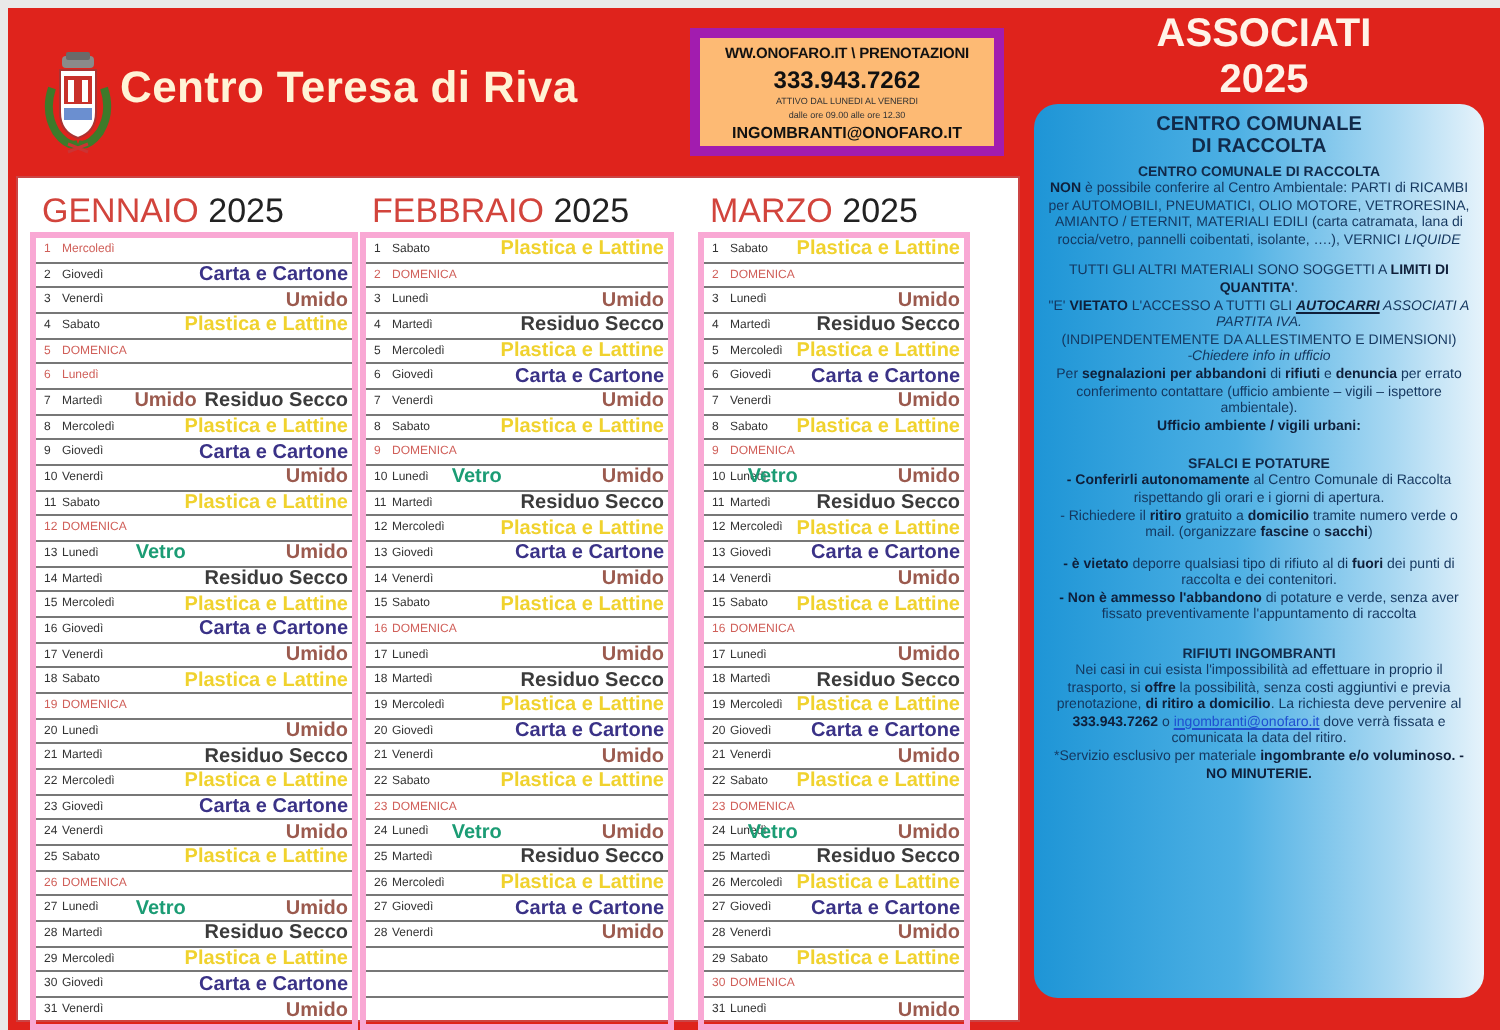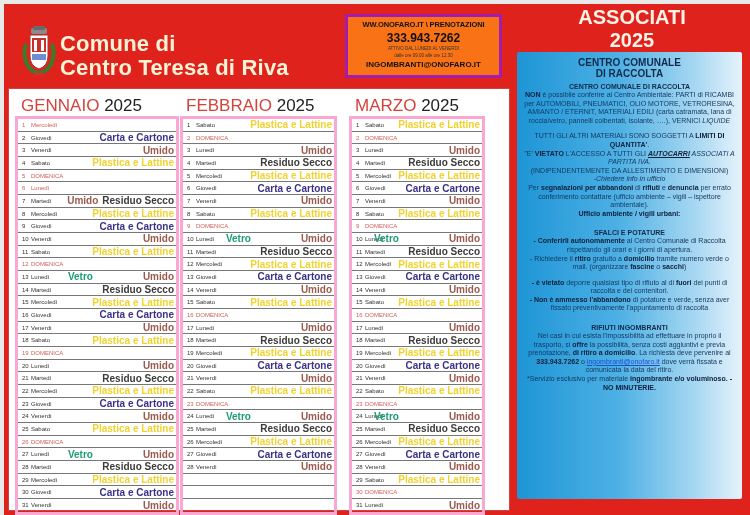--- a/index.html
+++ b/index.html
@@ -1,21 +1,21 @@
 <!DOCTYPE html>
 <html><head>
 <meta charset="utf-8">
 <style>
   * { box-sizing: border-box; margin: 0; padding: 0; }
   html, body { width: 750px; height: 515px; overflow: hidden; background: #e9e9e9; }
   body { font-family: "Liberation Sans", sans-serif; position: relative; }
   .frame { position: absolute; left: 4px; top: 4px; width: 746px; height: 511px; background: #df231c; }
   .logo { position: absolute; left: 22px; top: 26px; width: 34px; height: 52px; }
   .title { position: absolute; left: 60px; top: 32px; color: #fff3d6; font-weight: bold; font-size: 22px; line-height: 24px; letter-spacing: 0.2px; }
-  .contact { position: absolute; left: 345px; top: 14px; width: 157px; height: 64px; background: #f97316; border: 3px solid #a21caf; text-align: center; padding-top: 3px; }
+  .contact { position: absolute; left: 345px; top: 14px; width: 157px; height: 64px; background: #fdba74; border: 5px solid #a21caf; text-align: center; padding-top: 3px; }
   .contact .site { font-size: 7.5px; font-weight: bold; color: #111; letter-spacing: -0.1px; }
   .contact .phone { font-size: 12px; font-weight: bold; color: #111; margin-top: 2px; }
   .contact .tiny { font-size: 4.5px; color: #333; line-height: 7px; }
   .contact .email { font-size: 8px; font-weight: bold; color: #111; margin-top: 1px; }
   .cal-title { position: absolute; left: 522px; top: 6px; width: 220px; text-align: center; color: #fff3e8; font-weight: bold; font-size: 20px; line-height: 23px; }
   .panel { position: absolute; left: 8px; top: 88px; width: 502px; height: 423px; background: #fff; border: 1px solid #c44; }
   .month { position: absolute; top: 0; }
   .month-title { font-size: 17px; height: 27px; line-height: 34px; white-space: nowrap; padding-left: 6px; }
   .month-title .m { color: #d2443c; }
   .month-title .y { color: #222; }
@@ -24,21 +24,21 @@
   .row:last-child { border-bottom: none; }
   .row .num { font-size: 6px; color: #333; width: 9px; }
   .row .day { font-size: 6px; color: #333; width: 40px; }
   .row.sun .num, .row.sun .day, .row.hol .num, .row.hol .day { color: #d0605a; }
   .row .tags { position: absolute; right: 2px; top: 0; height: 100%; display: flex; align-items: center; gap: 4px; font-weight: bold; font-size: 10px; }
   .t-carta { color: #3a3287; }
   .t-umido { color: #9b5a4e; padding-left: 46px; }
   .t-plastica { color: #f0d22e; }
   .t-residuo { color: #3b3b3b; }
   .t-vetro { color: #1b9c74; }
-  .info { position: absolute; left: 517px; top: 52px; width: 225px; height: 447px; border-radius: 2px; background: linear-gradient(90deg, #1e95d6 0%, #4db0e4 45%, #a9d8f2 80%, #e6f3fb 100%); text-align: center; color: #15335a; padding: 5px 6px; }
+  .info { position: absolute; left: 517px; top: 52px; width: 225px; height: 447px; border-radius: 12px; background: linear-gradient(90deg, #1e95d6 0%, #4db0e4 45%, #a9d8f2 80%, #e6f3fb 100%); text-align: center; color: #15335a; padding: 5px 6px; }
   .info .h1 { font-weight: bold; font-size: 10px; line-height: 11px; color: #112a4a; }
   .info .h2 { font-weight: bold; font-size: 7px; line-height: 9px; margin-top: 3px; color: #112a4a; }
   .info p { font-size: 7px; line-height: 8.6px; color: #14365e; }
   .info b { color: #0f1f3a; }
   .info .gap { height: 7px; }
   .info a { color: #1f4fd0; text-decoration: underline; }
 </style>
 </head>
 <body>
 
@@ -51,21 +51,20 @@
   <path d="M30 18 Q34 30 28 40 Q22 48 17 46" stroke="#3d7a2a" stroke-width="4" fill="none"></path>
   <path d="M8 9 H26 V30 Q26 40 17 43 Q8 40 8 30 Z" fill="#fff" stroke="#a33" stroke-width="1"></path>
   <rect x="10" y="12" width="14" height="14" fill="#c8312b"></rect>
   <rect x="12" y="14" width="3" height="11" fill="#fff"></rect>
   <rect x="19" y="14" width="3" height="11" fill="#fff"></rect>
   <rect x="10" y="28" width="14" height="6" fill="#6b8fd0"></rect>
   <path d="M12 46 L22 50 M22 46 L12 50" stroke="#c33" stroke-width="1.5"></path>
 </svg>
 
 <div class="title">
-  <div>Comune di</div>
   <div>Centro Teresa di Riva</div>
 </div>
 
 <div class="contact">
   <div class="site">WW.ONOFARO.IT \ PRENOTAZIONI</div>
   <div class="phone">333.943.7262</div>
   <div class="tiny">ATTIVO DAL LUNEDI AL VENERDI</div>
   <div class="tiny">dalle ore 09.00 alle ore 12.30</div>
   <div class="email">INGOMBRANTI@ONOFARO.IT</div>
 </div>

